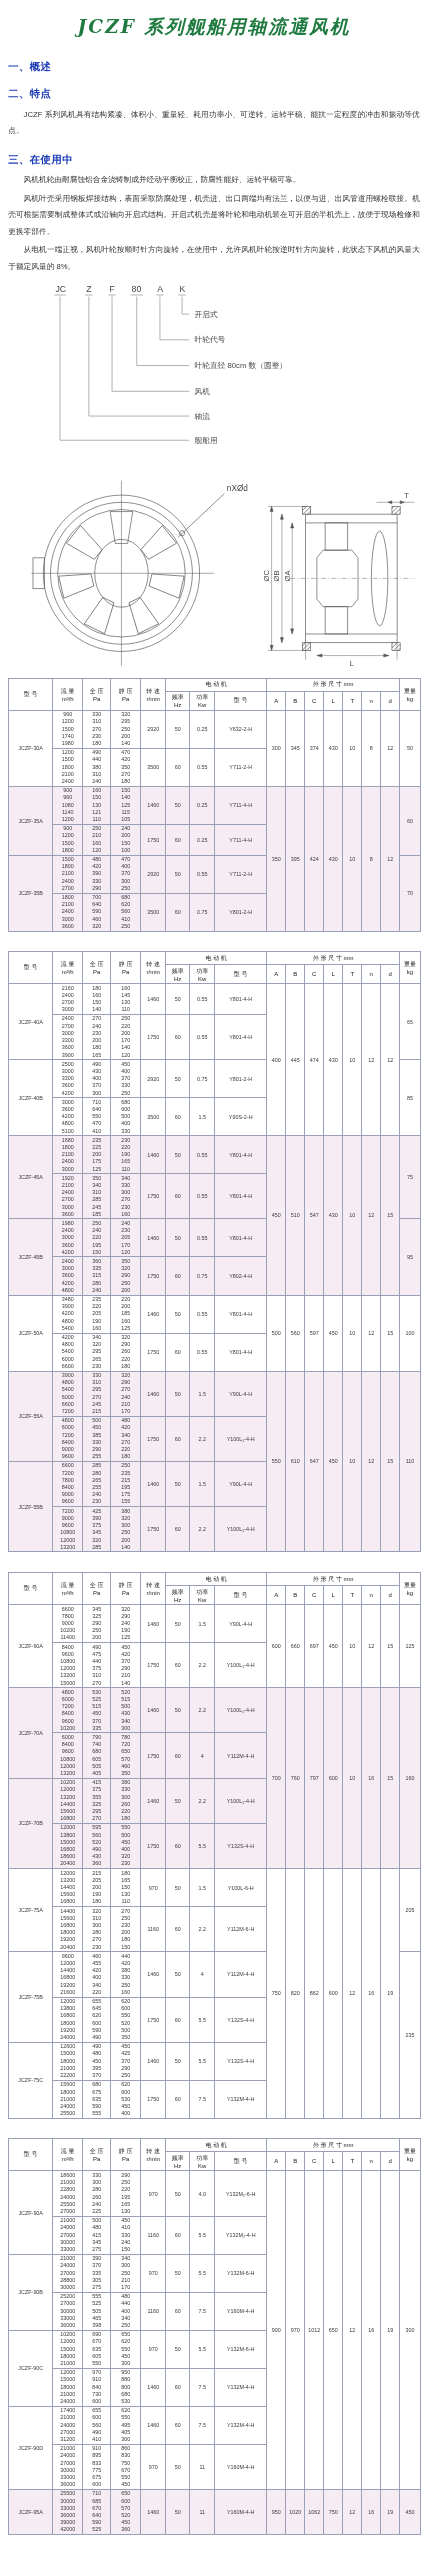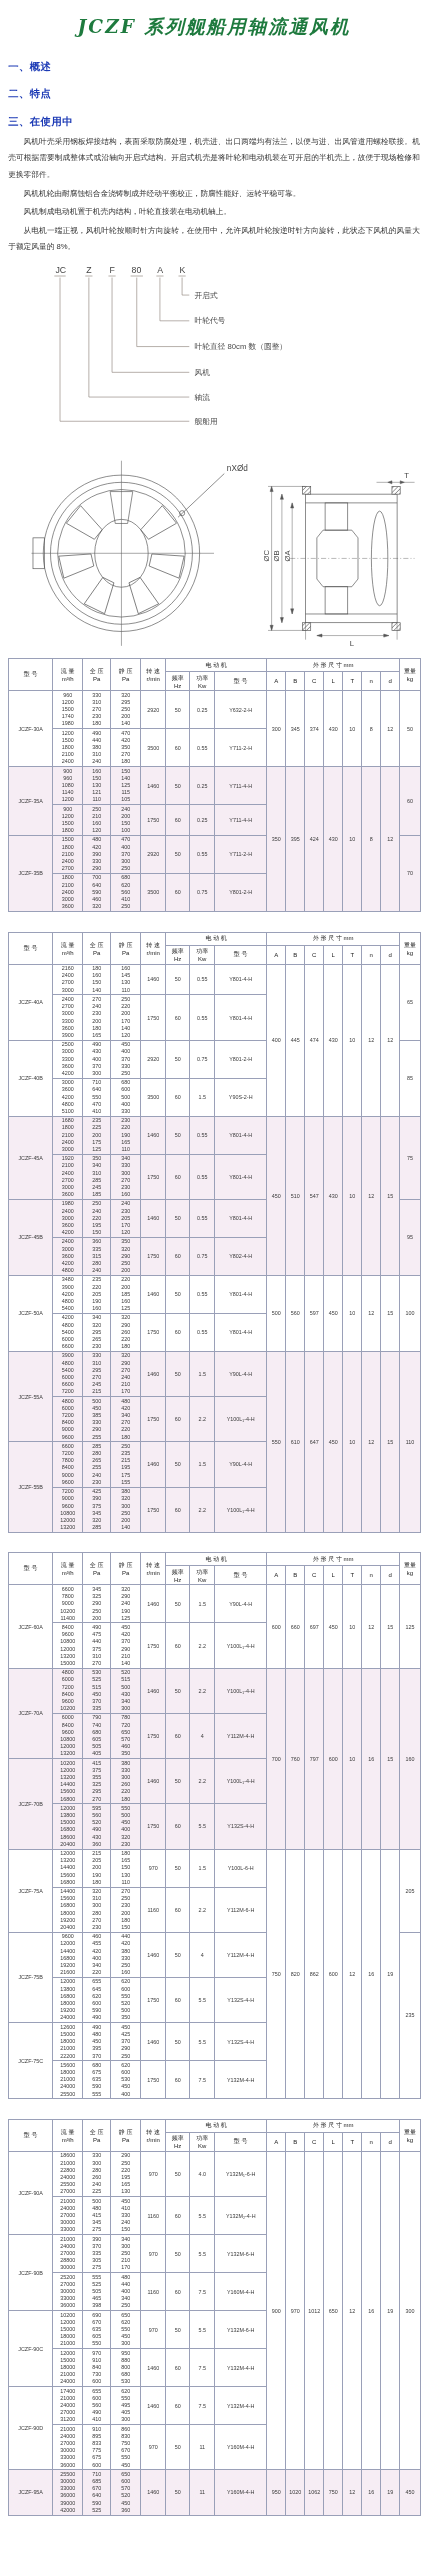--- a/index.html
+++ b/index.html
@@ -25,25 +25,25 @@
 </head>
 <body>
 
 <div class="page">
 
   <div class="doc-title">JCZF 系列舰船用轴流通风机</div>
 
   <h2 class="sec">一、概述</h2>
 
   <h2 class="sec">二、特点</h2>
+  <p class="body">JCZF 系列风机具有结构紧凑、体积小、重量轻、耗用功率小、可逆转、运转平稳、能抗一定程度的冲击和振动等优点。</p>
 
   <h2 class="sec">三、在使用中</h2>
+  <p class="body">风机机轮由耐腐蚀铝合金浇铸制成并经动平衡校正，防腐性能好、运转平稳可靠。</p>
   <p class="body">风机叶壳采用钢板焊接结构，表面采取防腐处理，机壳进、出口两端均有法兰，以便与进、出风管道用螺栓联接。机壳可根据需要制成整体式或沿轴向开启式结构。开启式机壳是将叶轮和电动机装在可开启的半机壳上，故便于现场检修和更换零部件。</p>
-  <p class="body">风机机轮由耐腐蚀铝合金浇铸制成并经动平衡校正，防腐性能好、运转平稳可靠。</p>
-  <p class="body">风机制成电动机置于机壳内结构，叶轮直接装在电动机轴上。</p>
   <p class="body">从电机一端正视，风机叶轮按顺时针方向旋转，在使用中，允许风机叶轮按逆时针方向旋转，此状态下风机的风量大于额定风量的 8%。</p>
 
 
   <div class="diagram-wrap">
     <svg width="411" height="170" viewBox="0 0 798 330">
       <g fill="#444" font-size="17">
         <text x="92" y="28">JC</text>
         <text x="152" y="28">Z</text>
         <text x="197" y="28">F</text>
         <text x="240" y="28">80</text>

